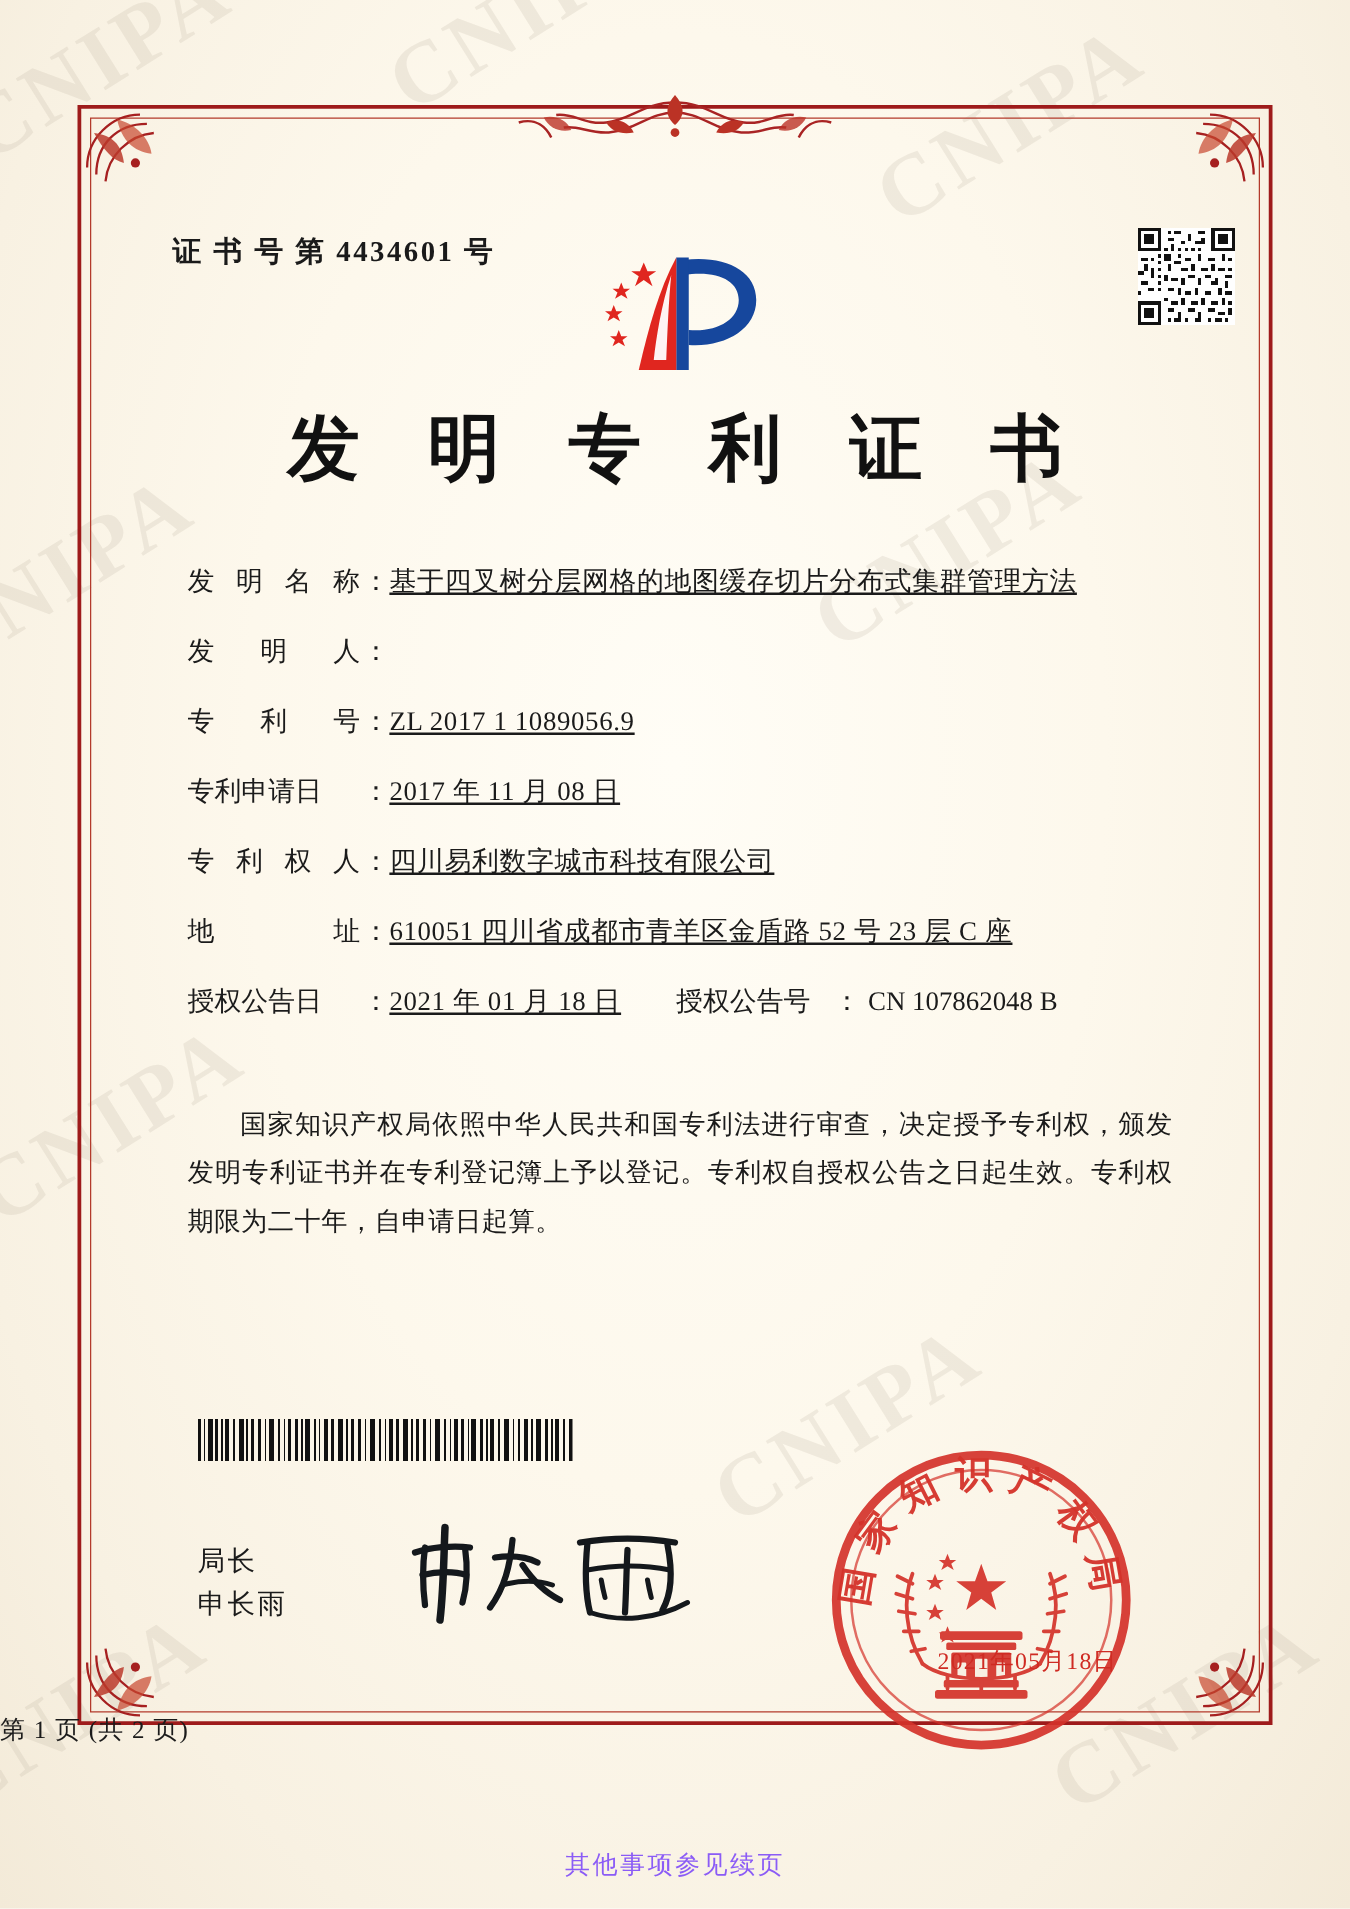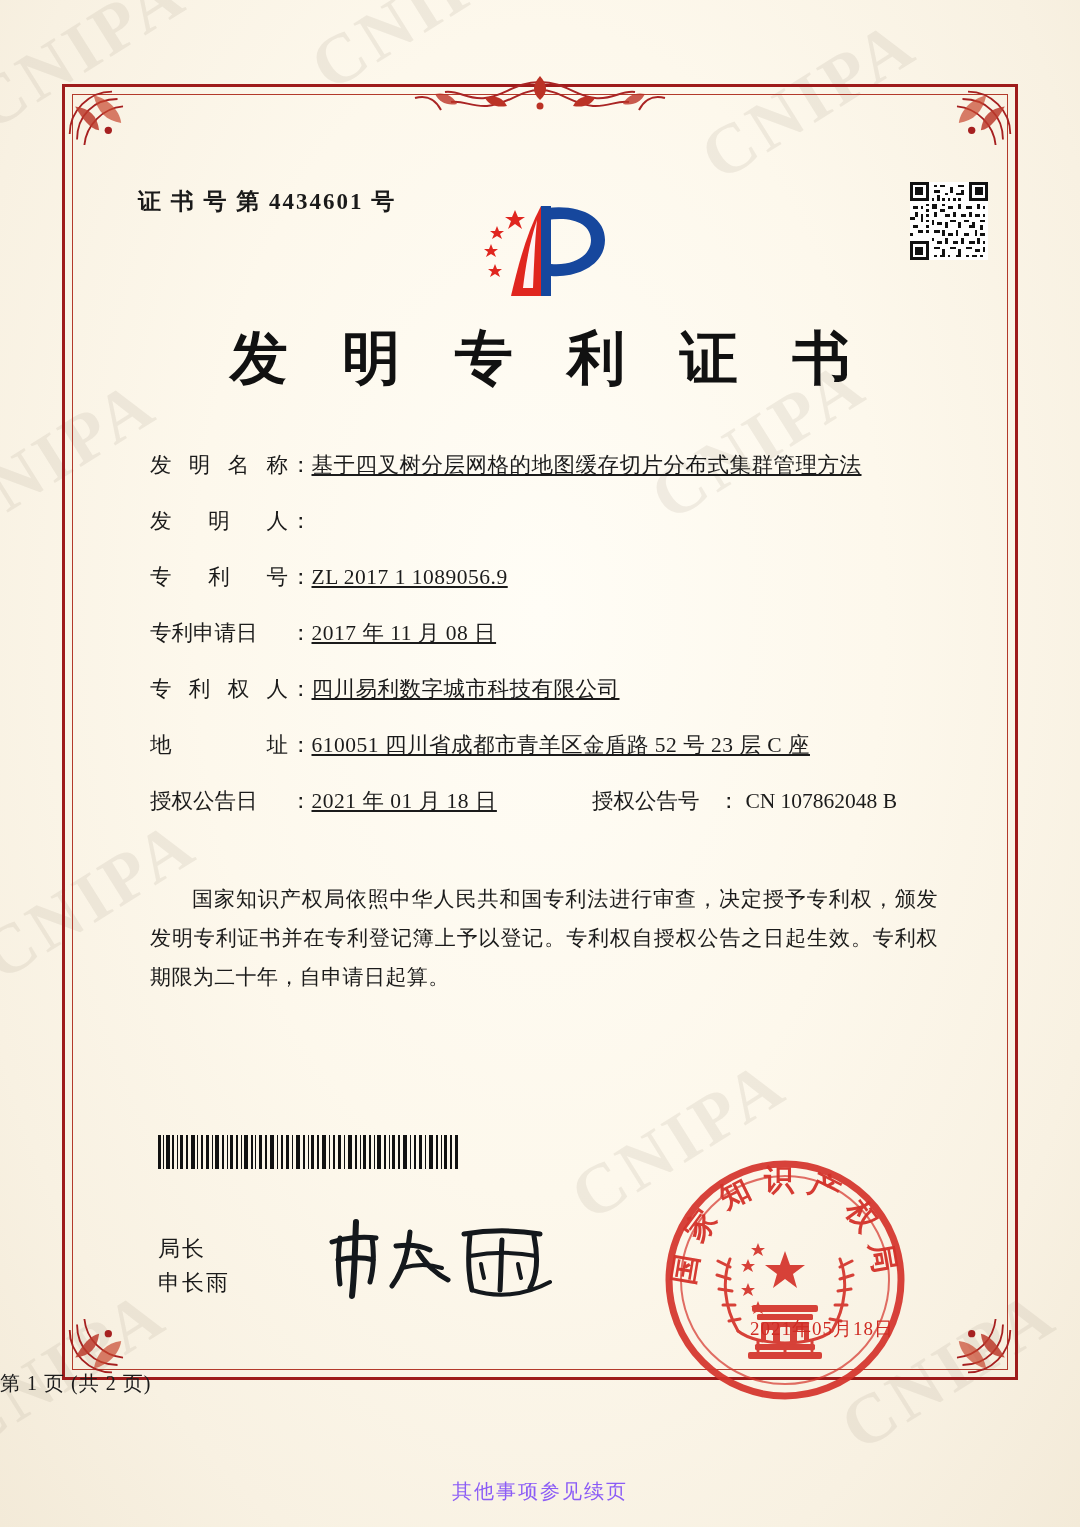--- a/index.html
+++ b/index.html
@@ -160,21 +160,21 @@
   .lbl {
     display: inline-flex;
     justify-content: space-between;
     width: 138px;
   }
   .lbl > span { display: inline-block; }
   .colon { margin-left: 2px; }
 
   
   .field-row.two-col .col2 {
-    margin-left: 95px;
+    margin-left: 44px;
     display: flex;
     align-items: center;
     white-space: nowrap;
   }
   .col2 .lbl2 {
     display: inline-flex;
     justify-content: space-between;
     width: 124px;
   }
 

